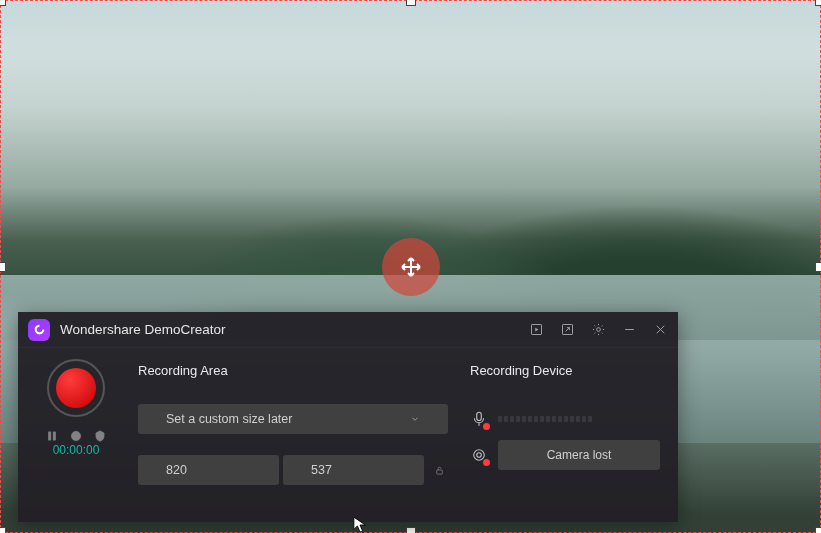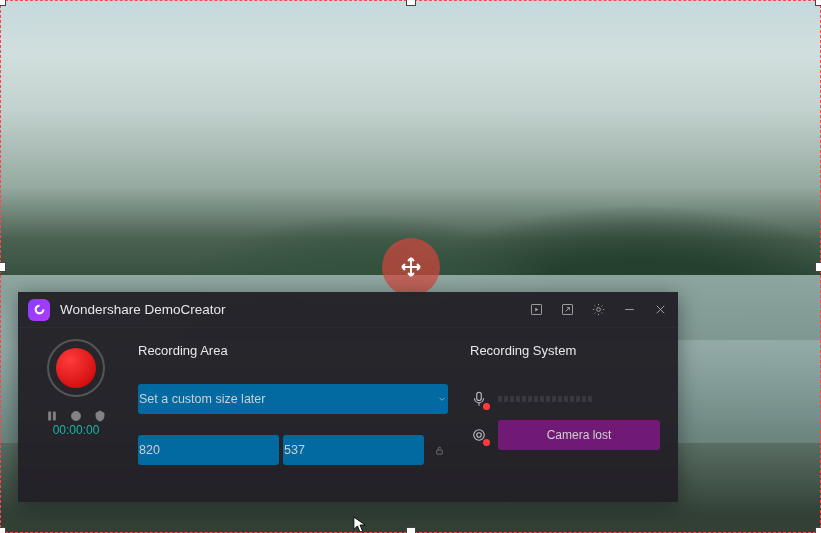--- a/index.html
+++ b/index.html
@@ -53,21 +53,21 @@
     position:absolute; width:58px; height:58px; border-radius:50%;
     left:50%; top:50%; transform:translate(-50%,-50%);
     background:rgba(210,70,60,0.7);
     display:flex; align-items:center; justify-content:center;
     cursor:move;
   }
   .center-knob svg { width:24px; height:24px; stroke:#fff; fill:none; stroke-width:2; }
 
   
   .panel {
-    position:absolute; left:18px; top:292px; width:660px;
+    position:absolute; left:18px; top:312px; width:660px;
     background:rgba(34,32,38,0.96); border-radius:0;
     color:#cfcfd2; font-size:13px;
     box-shadow:0 4px 20px rgba(0,0,0,0.4);
   }
   .titlebar {
     display:flex; align-items:center; height:36px; padding:0 10px;
     border-bottom:1px solid rgba(255,255,255,0.03);
   }
   .logo {
     width:22px; height:22px; border-radius:6px;
@@ -104,43 +104,43 @@
   .screen-tile{
     width:80px;height:96px;background:#141318;border-radius:3px;
     display:flex;flex-direction:column;align-items:center;justify-content:center;gap:8px;
     cursor:pointer;
   }
   .screen-tile svg{width:22px;height:22px;stroke:#cfcfd2;fill:none;stroke-width:1.4}
   .screen-tile span{font-size:12px;color:#cfcfd2}
 
   .area-fields{flex:1;display:flex;flex-direction:column;gap:4px}
   .sel-field, .num-field{
-    background:#0369a1;border-radius:3px;height:30px;
-    display:flex;align-items:center;padding:0 1px;color:#cfcfd2;font-size:12.5px;
+    background:#404040;border-radius:3px;height:30px;
+    display:flex;align-items:center;padding:0 28px;color:#cfcfd2;font-size:12.5px;
     cursor:pointer;
   }
   .sel-field{justify-content:space-between}
   .sel-field svg{width:10px;height:10px;stroke:#cfcfd2;fill:none;stroke-width:1.5}
   .dim-row{display:flex;align-items:center;gap:6px}
   .num-field{flex:1}
   .num-field input{
     background:transparent;border:none;outline:none;color:#cfcfd2;width:100%;font-size:12.5px;
   }
   .lock-col{width:18px;display:flex;flex-direction:column;align-items:center;justify-content:center;height:64px}
   .lock-col svg{width:11px;height:11px;stroke:#8a8a90;fill:none;stroke-width:1.5;margin:1px 0}
 
   .col-dev{width:190px}
   .dev-row{display:flex;align-items:center;gap:10px;margin-bottom:6px;height:30px}
   .dev-icon{width:18px;height:18px;position:relative;flex-shrink:0}
   .dev-icon svg{width:100%;height:100%;stroke:#bdbdc2;fill:none;stroke-width:1.5}
   .dev-icon .dot{position:absolute;width:7px;height:7px;background:#ff3b3b;border-radius:50%;right:-2px;bottom:-2px}
   .level{flex:1;height:6px;display:flex;gap:2px}
   .level i{width:4px;height:6px;background:#3a383f;border-radius:1px;display:block}
   .dev-field{
-    flex:1;background:#701a75;height:30px;border-radius:3px;
+    flex:1;background:#404040;height:30px;border-radius:3px;
     display:flex;align-items:center;justify-content:center;
     font-size:12px;color:#8c8c92;cursor:pointer;
   }
   .dev-field.light{color:#cfcfd2}
 
   .cursor-arrow{
     position:absolute;left:353px;top:516px;width:14px;height:18px;pointer-events:none;
   }
   .cursor-arrow svg{width:100%;height:100%;fill:#fff;stroke:#000;stroke-width:1}
 </style>
@@ -261,21 +261,21 @@
                   <rect x="6" y="11" width="12" height="9" rx="1"></rect>
                   <path d="M9 11V8a3 3 0 0 1 6 0"></path>
                 </svg>
             </div>
           </div>
         </div>
       </div>
     </div>
 
     <div class="col-dev">
-      <div class="section-title">Recording System</div>
+      <div class="section-title">Recording Device</div>
 
       <div class="dev-row">
         <div class="dev-icon">
           <svg viewBox="0 0 24 24">
               <rect x="9" y="3" width="6" height="11" rx="3"></rect>
               <path d="M6 11a6 6 0 0 0 12 0M12 17v4"></path>
             </svg>
           <span class="dot"></span>
         </div>
         <div class="level">

